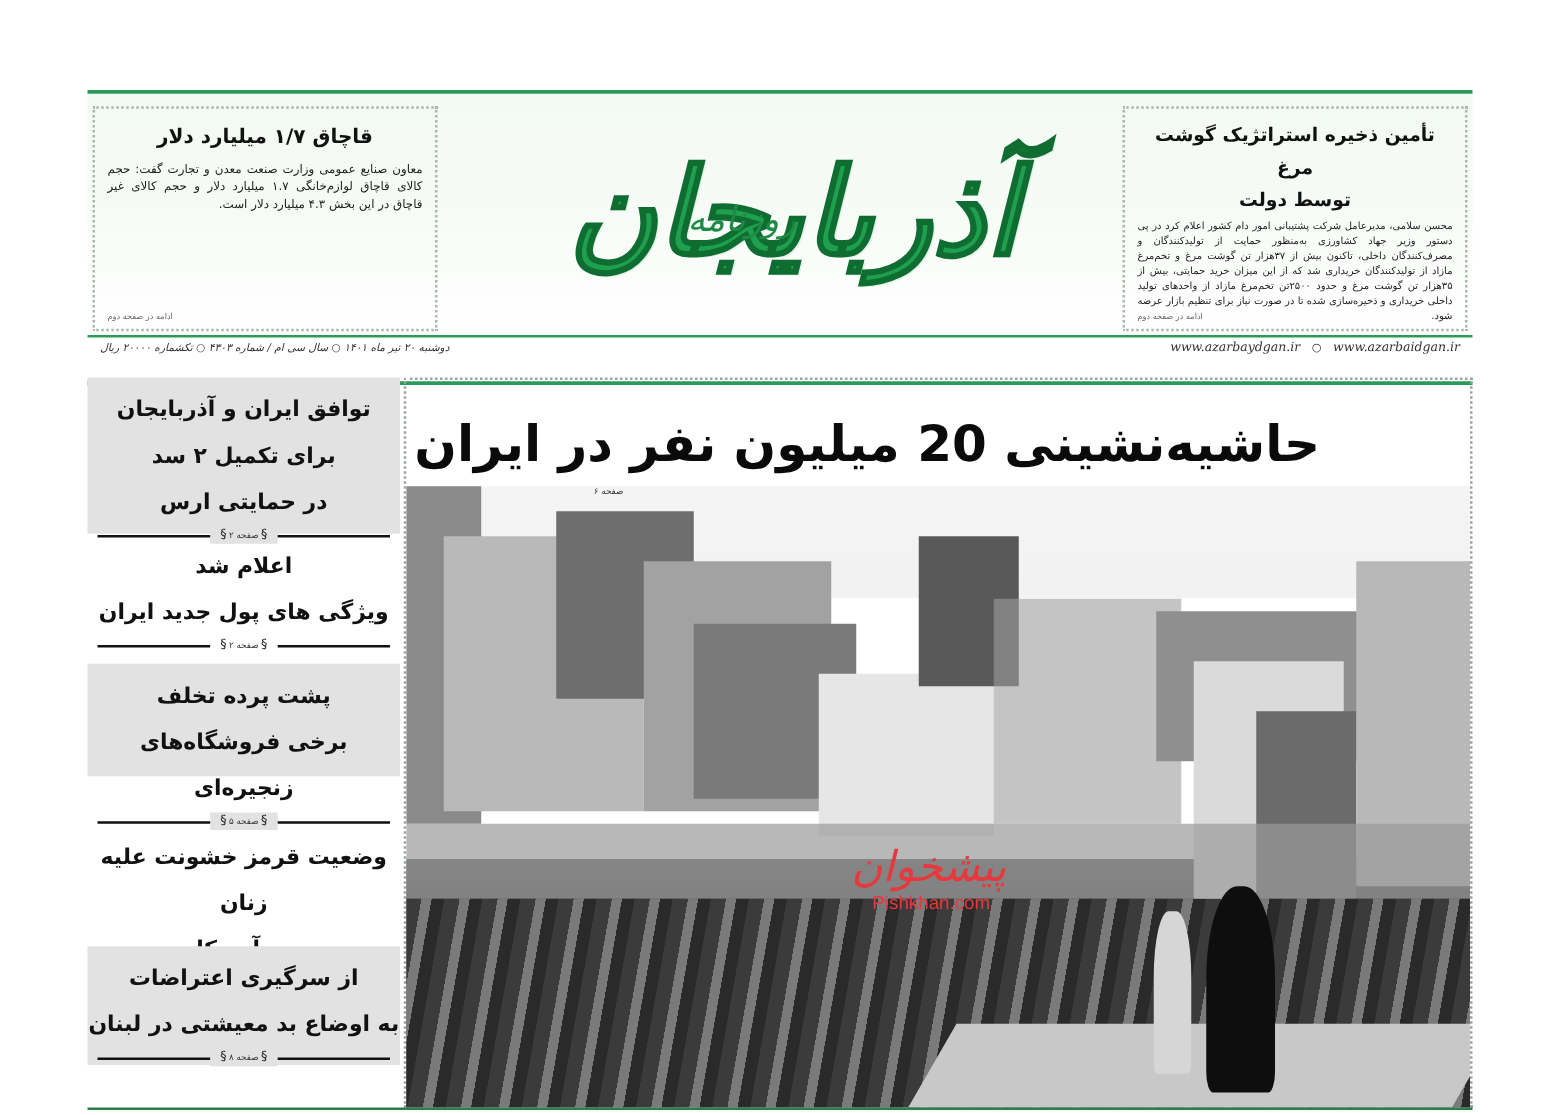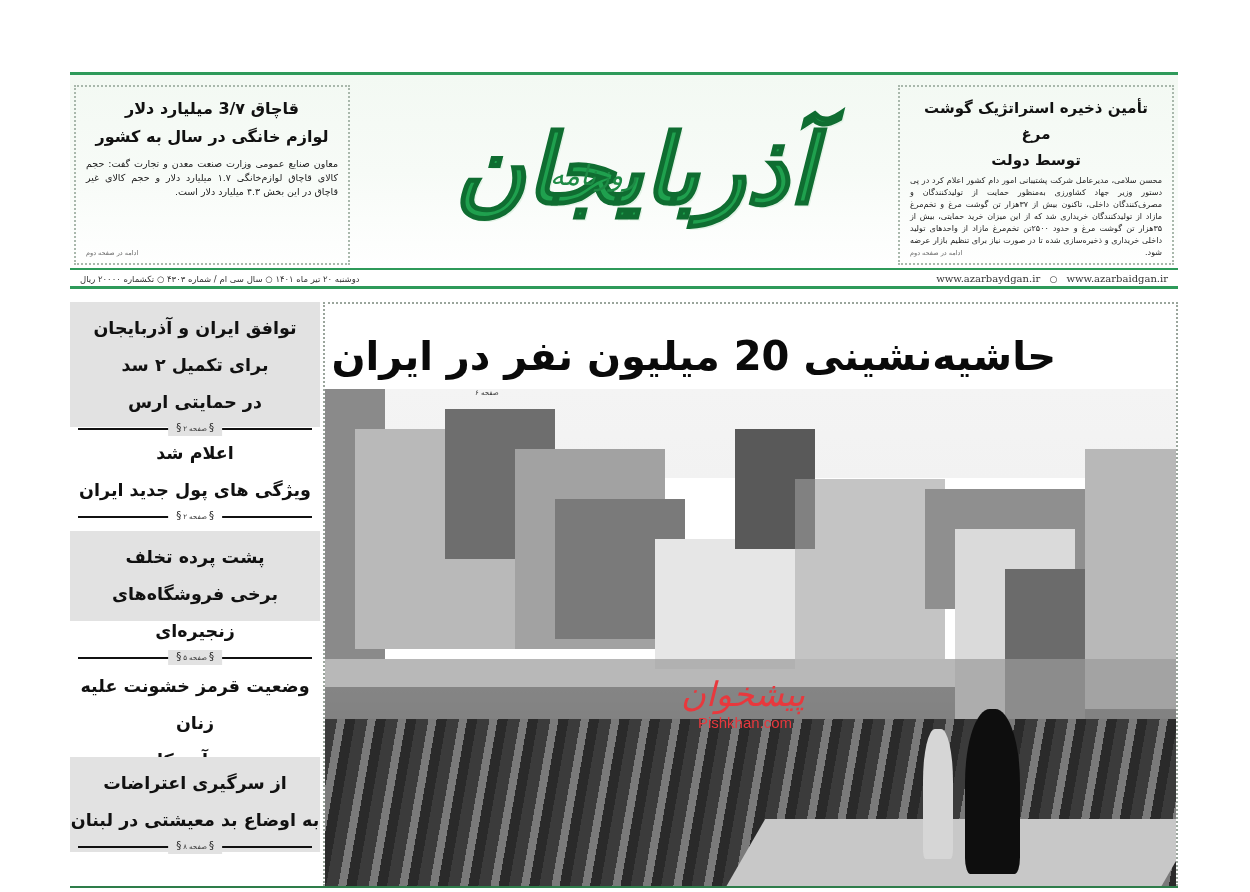--- a/index.html
+++ b/index.html
@@ -47,22 +47,22 @@
     text-shadow: 0 0 0 #fff, 2px 2px 0 #e4f3e7;
     letter-spacing: 2px;
   }
   .logo-sub {
     position: absolute; left: 150px; top: 84px;
     font-family: "DejaVu Serif", serif; font-style: italic;
     font-size: 28px; color: #1e8a45; text-align: right;
   }
 
   .dateline {
-    position: absolute; left: 70px; top: 268px; width: 1108px; height: 21px;
-    border-top: 2px solid #2e9a5a; border-bottom: 3px solid #2e9a5a;
+    position: absolute; left: 70px; top: 268px; width: 1108px; height: 40px;
+    border-top: 2px solid #2e9a5a; border-bottom: 3px solid #2e9a5a; font-style: italic;
   }
   .dateline-date {
     position: absolute; left: 10px; top: 4px; font-size: 8.5px; color: #333; direction: rtl;
   }
   .dateline-web {
     position: absolute; right: 10px; top: 3px; font-family: "DejaVu Serif", serif;
     font-size: 10px; color: #333; white-space: nowrap;
   }
   .dateline-web .sep { display: inline-block; margin: 0 6px; font-size: 9px; }
 
@@ -124,22 +124,21 @@
 
   .bottom-rule {
     position: absolute; left: 70px; top: 886px; width: 1108px; height: 2px; background: #2e7d4a;
   }
 </style>
 </head>
 <body>
 
 <div class="masthead">
   <div class="teaser-box teaser-left">
-    <div class="teaser-title">قاچاق 3/۷ میلیارد دلار</div>
-    <div class="teaser-title">لوازم خانگی در سال به کشور</div>
+    <div class="teaser-title">قاچاق ۱/۷ میلیارد دلار</div>
     <div class="teaser-body">معاون صنایع عمومی وزارت صنعت معدن و تجارت گفت: حجم کالای قاچاق لوازم‌خانگی ۱.۷ میلیارد دلار و حجم کالای غیر قاچاق در این بخش ۴.۳ میلیارد دلار است.</div>
     <div class="teaser-more">ادامه در صفحه دوم</div>
   </div>
 
   <div class="logo">
     <div class="logo-main">آذربایجان</div>
     <div class="logo-sub">روزنامه</div>
   </div>
 
   <div class="teaser-box teaser-right">

